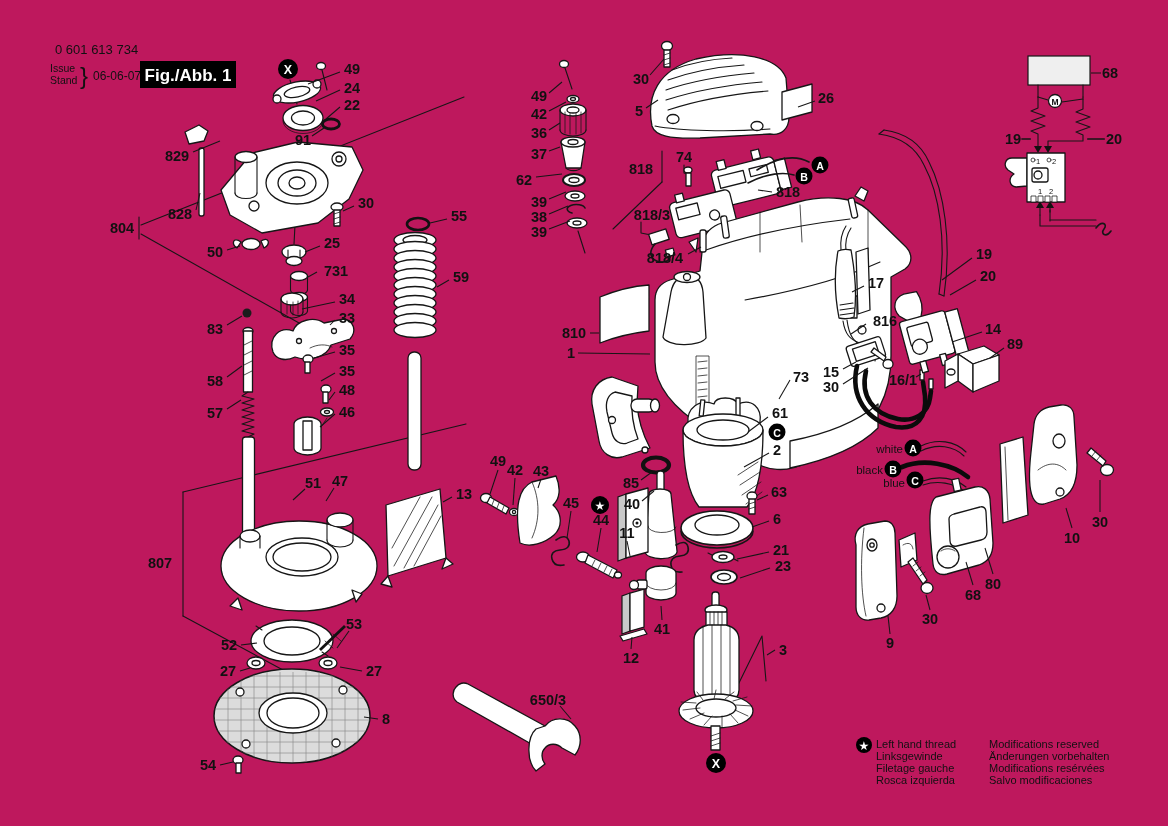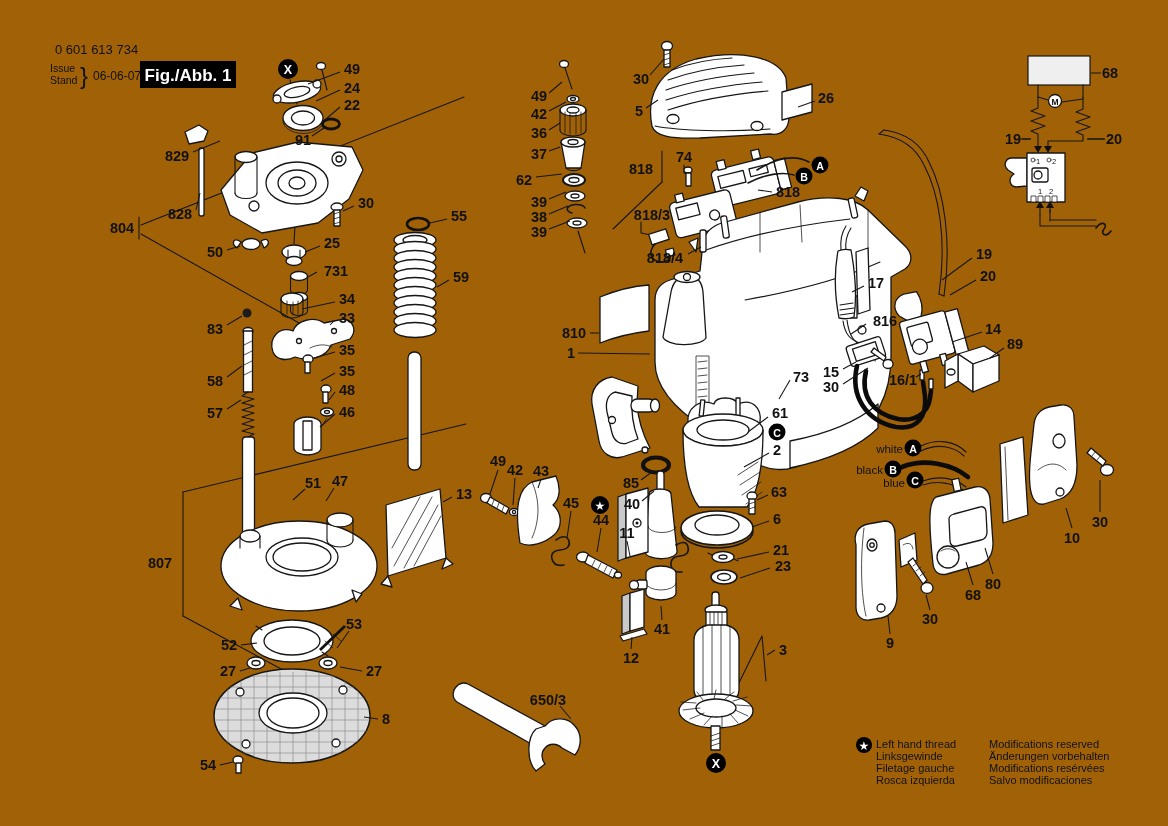--- a/index.html
+++ b/index.html
@@ -1,16 +1,16 @@
 <!DOCTYPE html>
 <html><head>
 <meta charset="utf-8">
 <style>
   html,body{margin:0;padding:0;background:#fff;}
-  #stage{position:relative;width:1168px;height:826px;background:#a16207;overflow:hidden;text-align:center;}
+  #stage{position:relative;width:1168px;height:826px;background:#be185d;overflow:hidden;text-align:center;}
   svg{display:block;}
   svg text{font-family:"Liberation Sans","DejaVu Sans",sans-serif;fill:#111;}
   .callout{font-size:14.5px;font-weight:bold;text-anchor:middle;dominant-baseline:central;}
   .leader{stroke:#161616;stroke-width:1.05;fill:none;}
   .part{fill:#fff;stroke:#161616;stroke-width:1.3;stroke-linejoin:round;}
   .ln{stroke:#161616;stroke-width:1.1;fill:none;stroke-linejoin:round;stroke-linecap:round;}
   .thin{stroke-width:0.75;}
   .med{stroke-width:1.6;}
   .thick{stroke:#111;stroke-width:2.8;fill:none;}
   .oring{stroke:#111;stroke-width:4.2;fill:none;}

